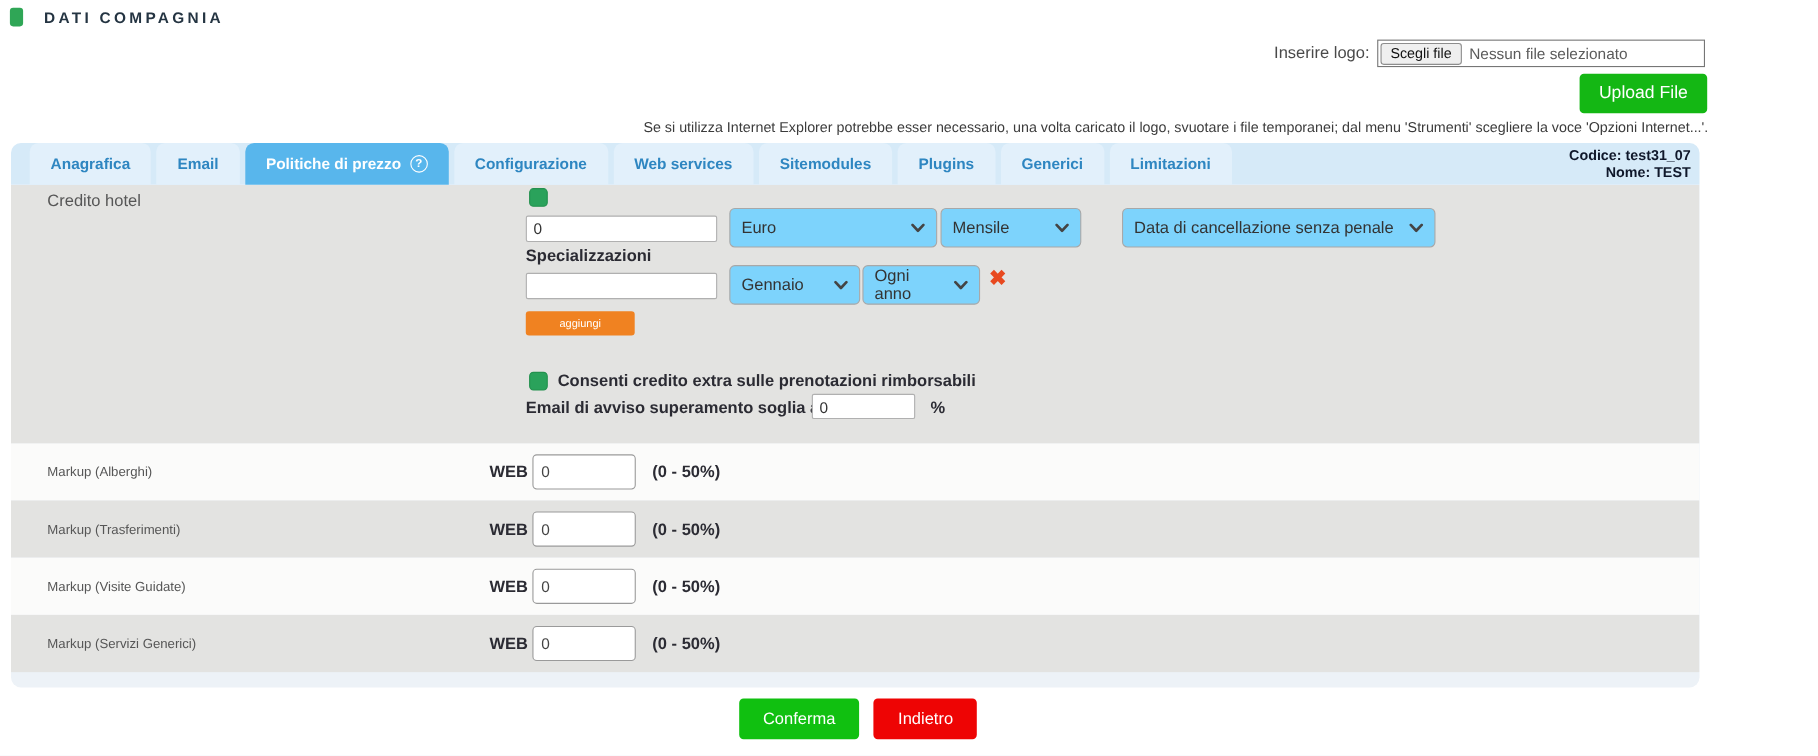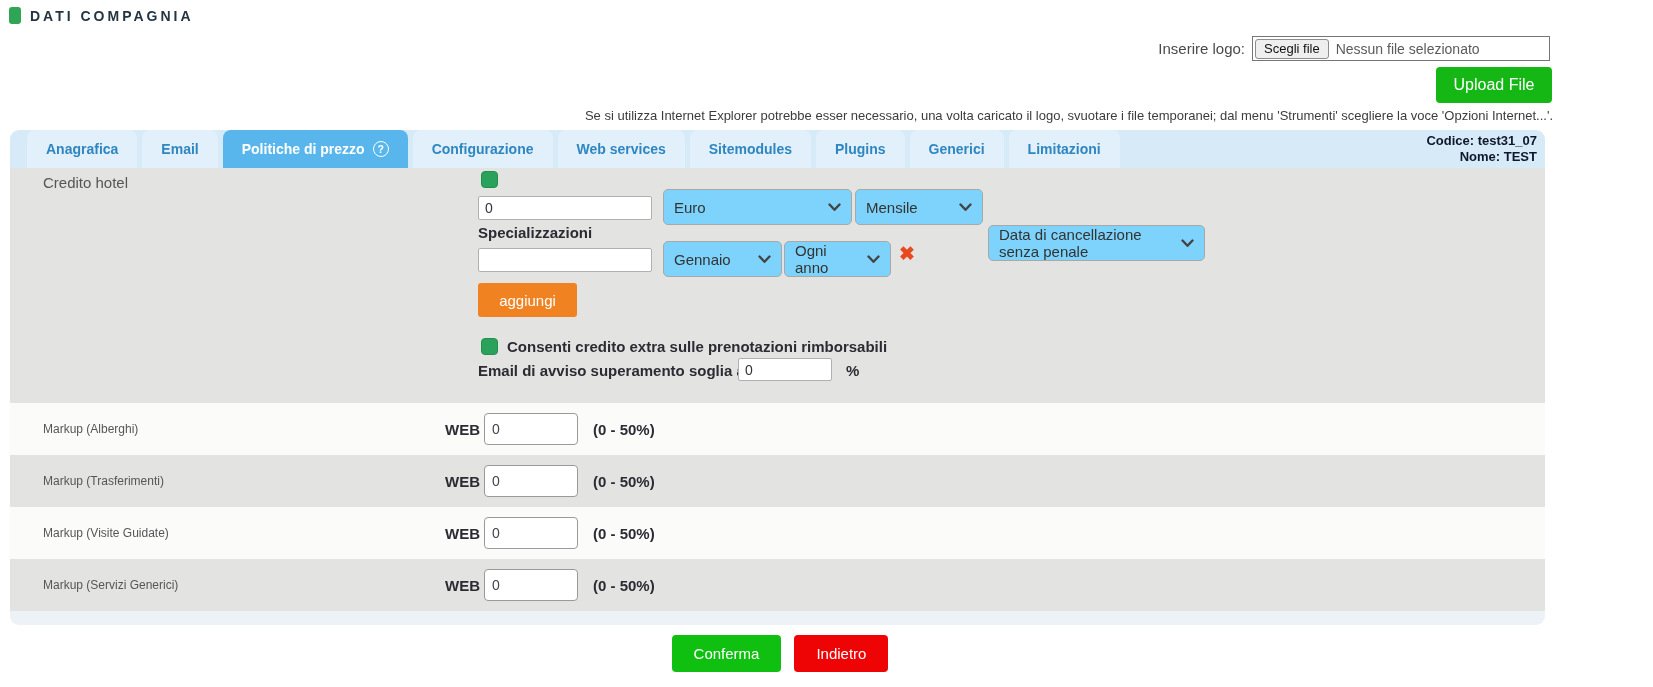--- a/index.html
+++ b/index.html
@@ -5,21 +5,21 @@
   * { box-sizing: border-box; }
   html,body { margin:0; padding:0; }
   body {
     width:1653px; height:687px; position:relative;
     background:#ffffff;
     font-family:"Liberation Sans", sans-serif;
     overflow:hidden;
   }
 
   
-  .page-header { position:absolute; top:7px; left:9px; display:flex; align-items:center; gap:9px; }
+  .page-header { position:absolute; top:7px; left:9px; display:flex; align-items:center; gap:19px; }
   .header-square { width:12px; height:17px; background:#2fa656; border-radius:3px; }
   .header-title { font-size:14px; font-weight:bold; letter-spacing:3px; color:#243442; }
 
   
   .logo-row { position:absolute; top:36px; right:103px; display:flex; align-items:center; gap:7px; }
   .logo-label { font-size:15px; color:#4a4a4a; white-space:nowrap; }
   .file-box { width:298px; height:25px; border:1px solid #767676; background:#fff; display:flex; align-items:center; padding:0 2px; }
   .choose-btn { background:#efefef; border:1px solid #8d8d8d; border-radius:3px; font-size:13px; height:20px; line-height:18px; padding:0 8px; color:#111; cursor:pointer; white-space:nowrap; font-family:"Liberation Sans",sans-serif; }
   .no-file { font-size:14px; color:#5b5b5b; margin-left:7px; white-space:nowrap; }
 
@@ -45,28 +45,28 @@
   .cb2 { left:471px; top:170px; }
 
   .txt-input { position:absolute; border:1px solid #b0b0b0; border-radius:2px; font-size:14px; padding:0 6px; color:#333; background:#fff; font-family:"Liberation Sans",sans-serif; }
   .amount-input { left:468px; top:28px; width:174px; height:24px; }
   .spec-input { left:468px; top:80px; width:174px; height:24px; }
   .threshold-input { left:728px; top:190px; width:94px; height:23px; }
 
   .select { position:absolute; background:#7dd3fc; border:1px solid #a8a8a8; border-radius:5px; display:flex; align-items:center; justify-content:space-between; padding:0 10px; font-size:15px; color:#333; height:36px; cursor:pointer; }
   .currency-select { left:653px; top:21px; width:189px; }
   .period-select   { left:845px; top:21px; width:128px; }
-  .policy-select   { left:978px; top:21px; width:217px;margin-top:36px; }
+  .policy-select   { left:1010px; top:21px; width:285px; }
   .month-select    { left:653px; top:73px; width:119px; }
   .recur-select    { left:774px; top:73px; width:107px; }
   .select .chev { flex:0 0 auto; margin-left:8px; display:flex; }
 
   .remove-x { position:absolute; left:889px; top:76px; font-size:19px; font-weight:bold; color:#e8491f; cursor:pointer; line-height:19px; }
 
-  .aggiungi-btn { position:absolute; left:468px; top:115px; width:99px; height:34px; background:#f08221; color:#fff; border:none; border-radius:3px; font-size:15px; cursor:pointer; font-family:"Liberation Sans",sans-serif; }
+  .aggiungi-btn { position:absolute; left:468px; top:115px; width:99px; height:22px; background:#f08221; color:#fff; border:none; border-radius:3px; font-size:10px; cursor:pointer; font-family:"Liberation Sans",sans-serif; }
 
   .bold-label { position:absolute; font-size:15px; font-weight:bold; color:#2b2b33; white-space:nowrap; }
   .spec-label { left:468px; top:56px; }
   .extra-label { left:497px; top:170px; }
   .threshold-label { left:468px; top:194px; }
   .threshold-suffix { left:836px; top:194px; }
 
   
   .markup-row { display:flex; align-items:center; height:52px; }
   .markup-row.white { background:#fbfbfa; }

